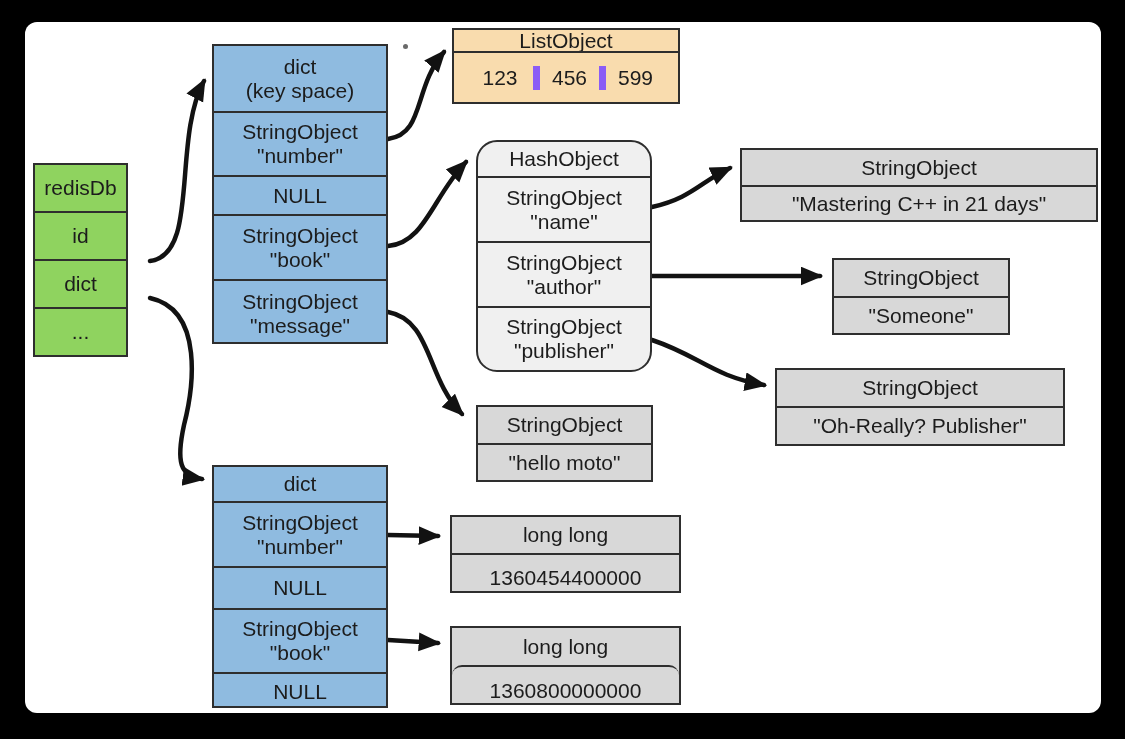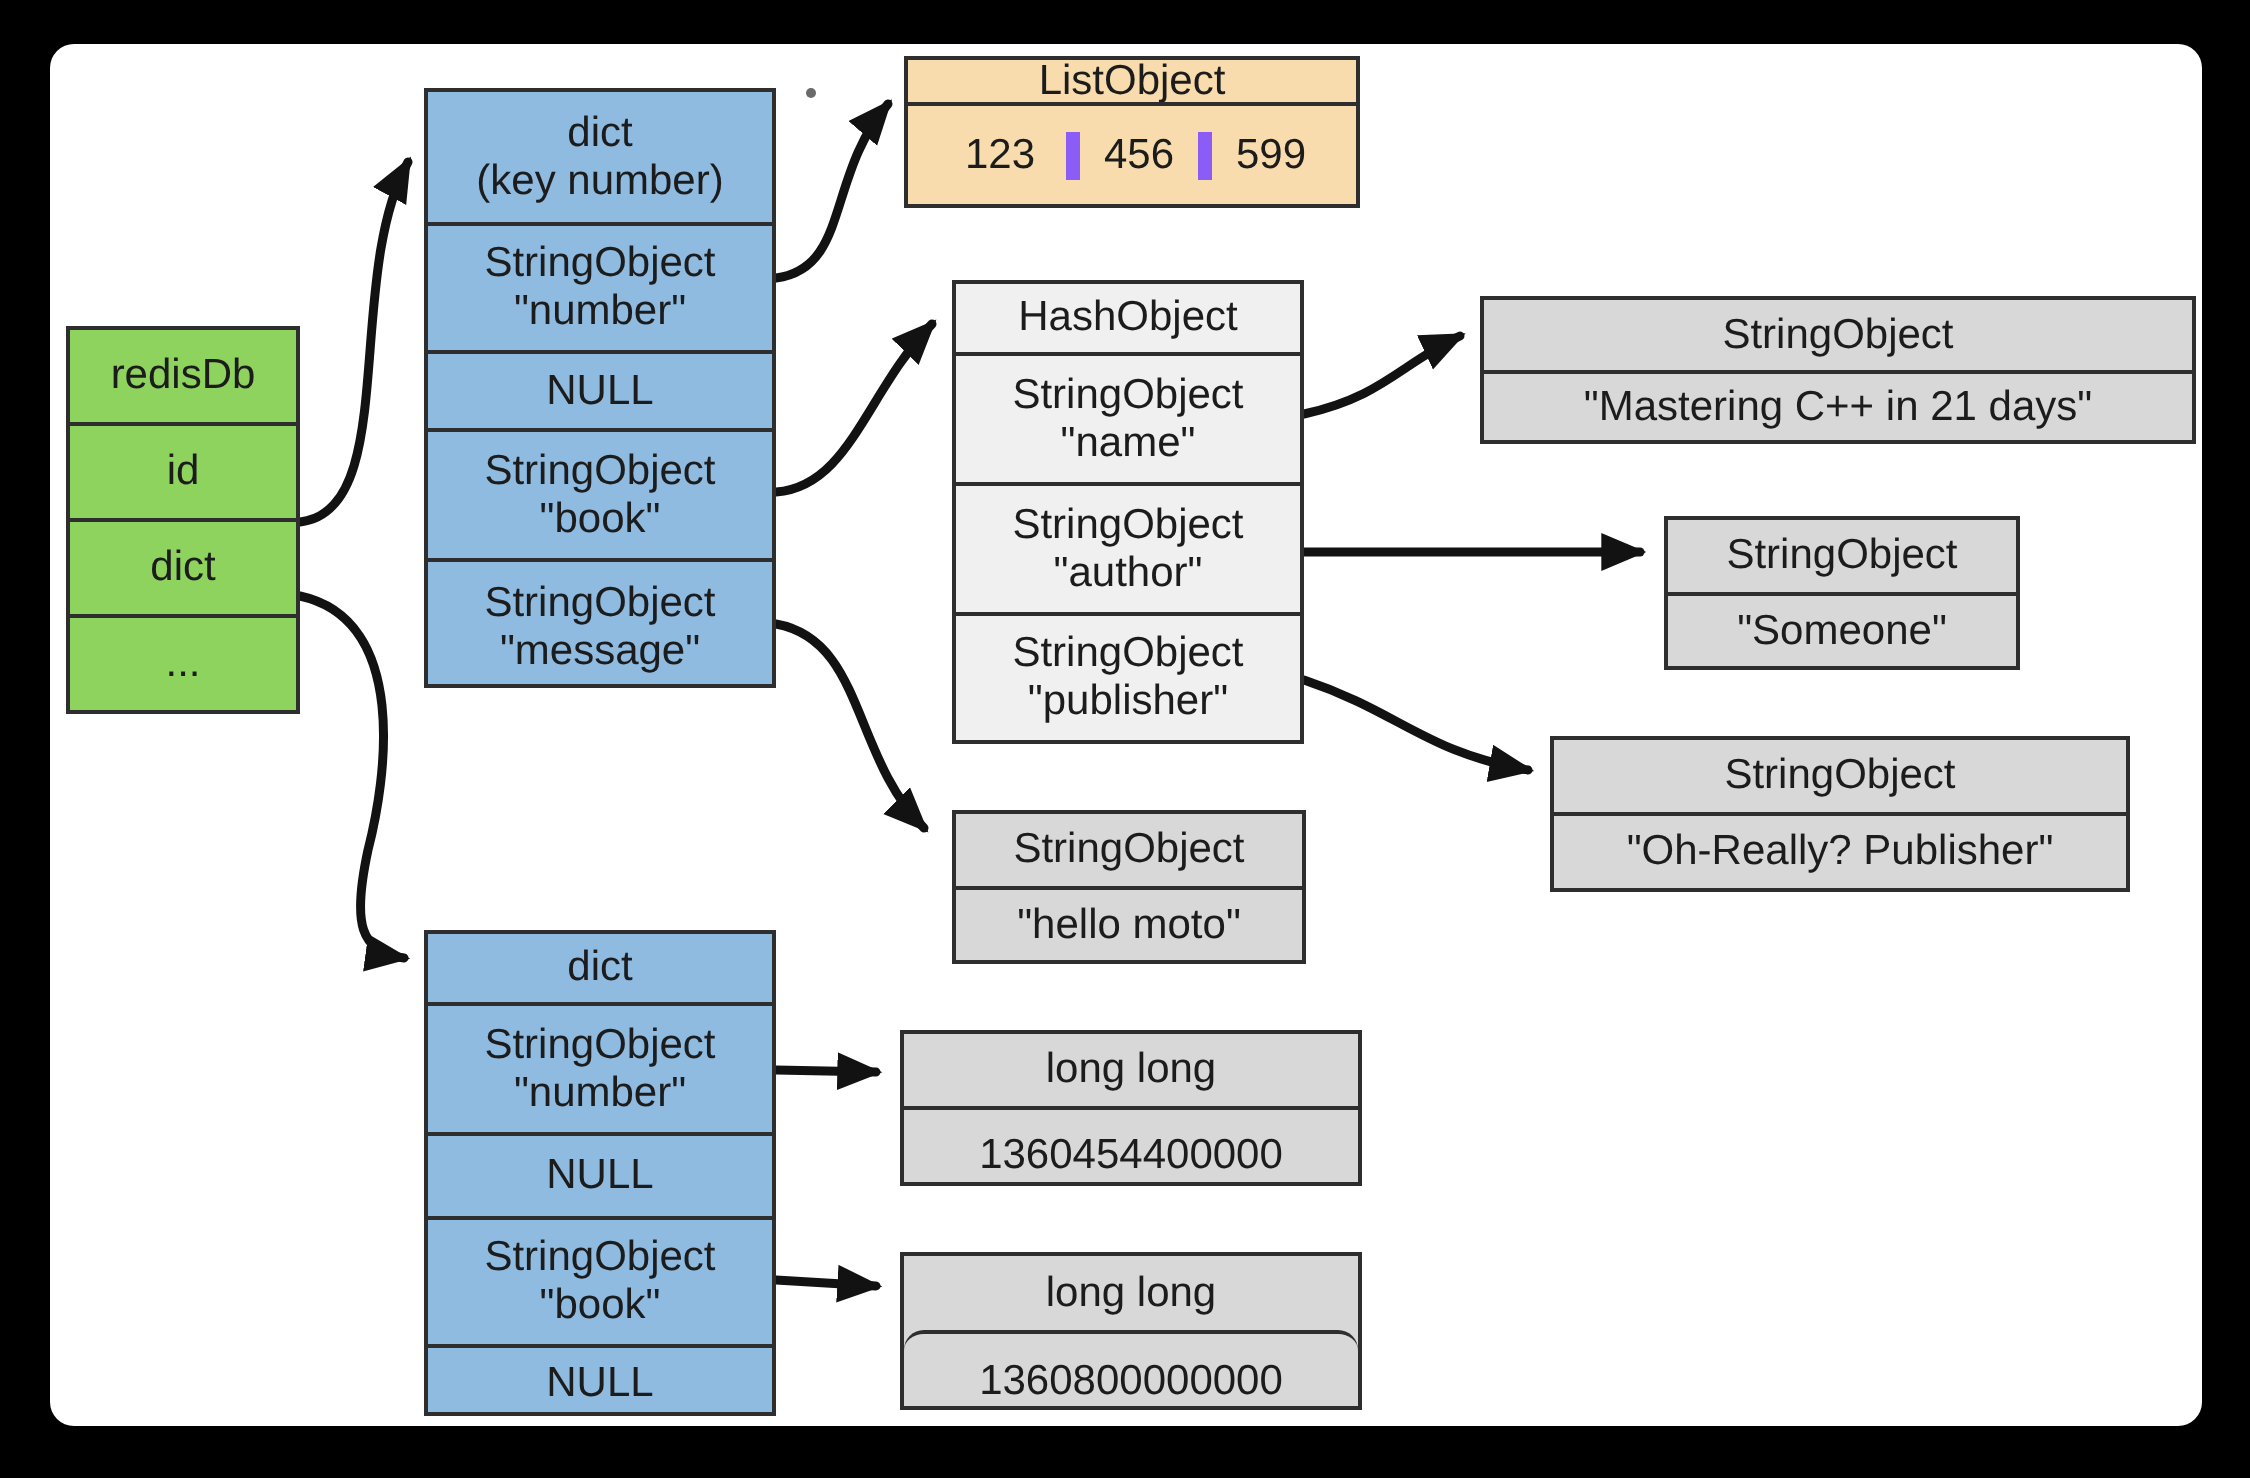--- a/index.html
+++ b/index.html
@@ -18,21 +18,21 @@
   }
   .cell{
     box-sizing:border-box;display:flex;flex-direction:column;justify-content:center;
     line-height:1.12;flex:0 0 auto;
   }
   .cell + .cell{border-top:2px solid #2e2e2e;}
   .green{background:var(--green,#8fd35f);}
   .blue{background:var(--blue,#8fbbe0);}
   .tan{background:var(--tan,#f9dcae);}
   .gray{background:var(--gray,#d8d8d8);}
-  .lightgray{background:var(--light_gray,#f0f0f0);}
+  .lightgray{background:var(--light_gray,#f0f0f0);border-radius:21px;}
   .eq .cell{flex:1 1 0;}
   .triplet{display:grid;grid-template-columns:1fr 1fr 1fr;}
   .triplet .tcell{
     display:flex;align-items:center;justify-content:center;box-sizing:border-box;
   }
   .triplet .tcell + .tcell{border-left:7px solid #8b5cf6;}
   .dot{position:absolute;width:5px;height:5px;border-radius:50%;background:#6a6a6a;}
 </style>
 </head>
 <body>
@@ -55,31 +55,31 @@
       <path d="M652,207 C692,198 700,182 730,168" marker-end="url(#ah)"></path>
       <path d="M652,276 L820,276" marker-end="url(#ah)"></path>
       <path d="M652,340 C700,356 712,376 764,385" marker-end="url(#ah)"></path>
       <path d="M388,535 L438,536" marker-end="url(#ah)"></path>
       <path d="M388,640 L438,643" marker-end="url(#ah)"></path>
     </g>
   </svg>
 
   <span class="dot" style="left:403px;top:44px;"></span>
 
-  <div class="box green eq" style="left:33px;top:163px;width:117px;height:194px;">
+  <div class="box green eq" style="left:33px;top:163px;width:95px;height:194px;">
     <div class="cell">redisDb</div>
     <div class="cell">id</div>
     <div class="cell">dict</div>
     <div class="cell">...</div>
   </div>
 
   <div class="box blue" style="left:212px;top:44px;width:176px;height:300px;">
     <div class="cell" style="height:65px;">
       <span>dict</span>
-      <span>(key number)</span>
+      <span>(key space)</span>
     </div>
     <div class="cell" style="height:64px;">
       <span>StringObject</span>
       <span>"number"</span>
     </div>
     <div class="cell" style="height:39px;">
       <span>NULL</span>
     </div>
     <div class="cell" style="height:65px;">
       <span>StringObject</span>

